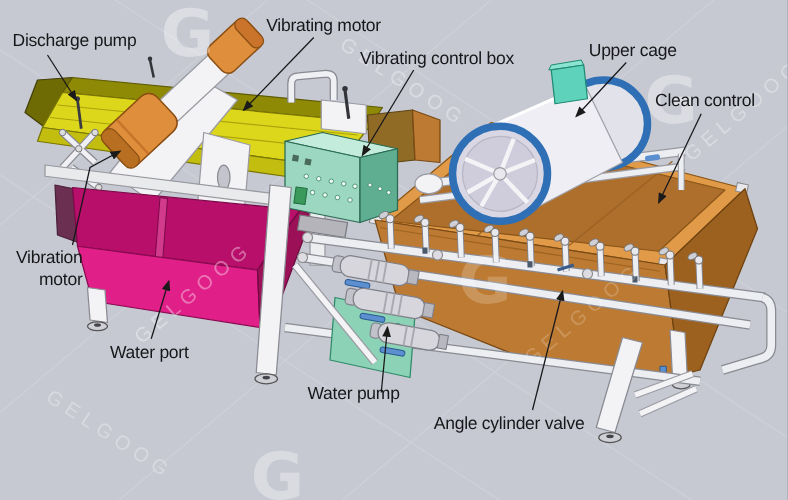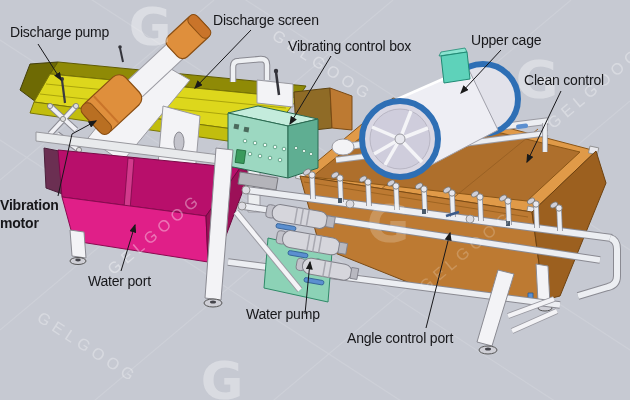--- a/index.html
+++ b/index.html
@@ -10,21 +10,21 @@
   }
   .stage svg{position:absolute;left:0;top:0;}
   .lbl{
     position:absolute;
     font:400 14px/18px "Liberation Sans",sans-serif;
     letter-spacing:-0.2px;
     color:var(--label_text,#17171a);
     white-space:nowrap;
     user-select:none;
   }
-  #lbl-vibmotor{width:66px;text-align:left;white-space:normal;font-weight:bold;}
+  #lbl-vibmotor{width:66px;text-align:right;white-space:normal;}
   .wm-text{
     font-family:"Liberation Sans",sans-serif;font-size:16px;letter-spacing:5px;
     fill:var(--watermark_white,#ffffff);
   }
   .wm-g{
     font-family:"DejaVu Sans",sans-serif;font-size:52px;font-weight:700;
     fill:var(--watermark_white,#ffffff);
   }
   .leader{stroke:var(--label_text,#17171a);stroke-width:1;fill:none;}
 </style>
@@ -373,22 +373,22 @@
     <line class="leader" x1="501" y1="50" x2="461" y2="93" marker-end="url(#arw)"></line>
     <line class="leader" x1="561" y1="91" x2="527" y2="162" marker-end="url(#arw)"></line>
     <polyline class="leader" points="58,196 72,134 96,121" marker-end="url(#arw)"></polyline>
     <line class="leader" x1="121" y1="271" x2="135" y2="225" marker-end="url(#arw)"></line>
     <line class="leader" x1="305" y1="314" x2="310" y2="262" marker-end="url(#arw)"></line>
     <line class="leader" x1="426" y1="328" x2="450" y2="233" marker-end="url(#arw)"></line>
   </g>
 </svg>
 
 <div class="lbl" style="left:10px;top:23px">Discharge pump</div>
-<div class="lbl" style="left:213px;top:11px">Discharge screen</div>
+<div class="lbl" style="left:213px;top:11px">Vibrating motor</div>
 <div class="lbl" style="left:288px;top:37px">Vibrating control box</div>
 <div class="lbl" style="left:471px;top:31px">Upper cage</div>
 <div class="lbl" style="left:524px;top:71px">Clean control</div>
 <div class="lbl" id="lbl-vibmotor" style="left:0px;top:196px">Vibration motor</div>
 <div class="lbl" style="left:88px;top:272px">Water port</div>
 <div class="lbl" style="left:246px;top:305px">Water pump</div>
-<div class="lbl" style="left:347px;top:329px">Angle control port</div>
+<div class="lbl" style="left:347px;top:329px">Angle cylinder valve</div>
 
 </div>
 
 </body></html>

